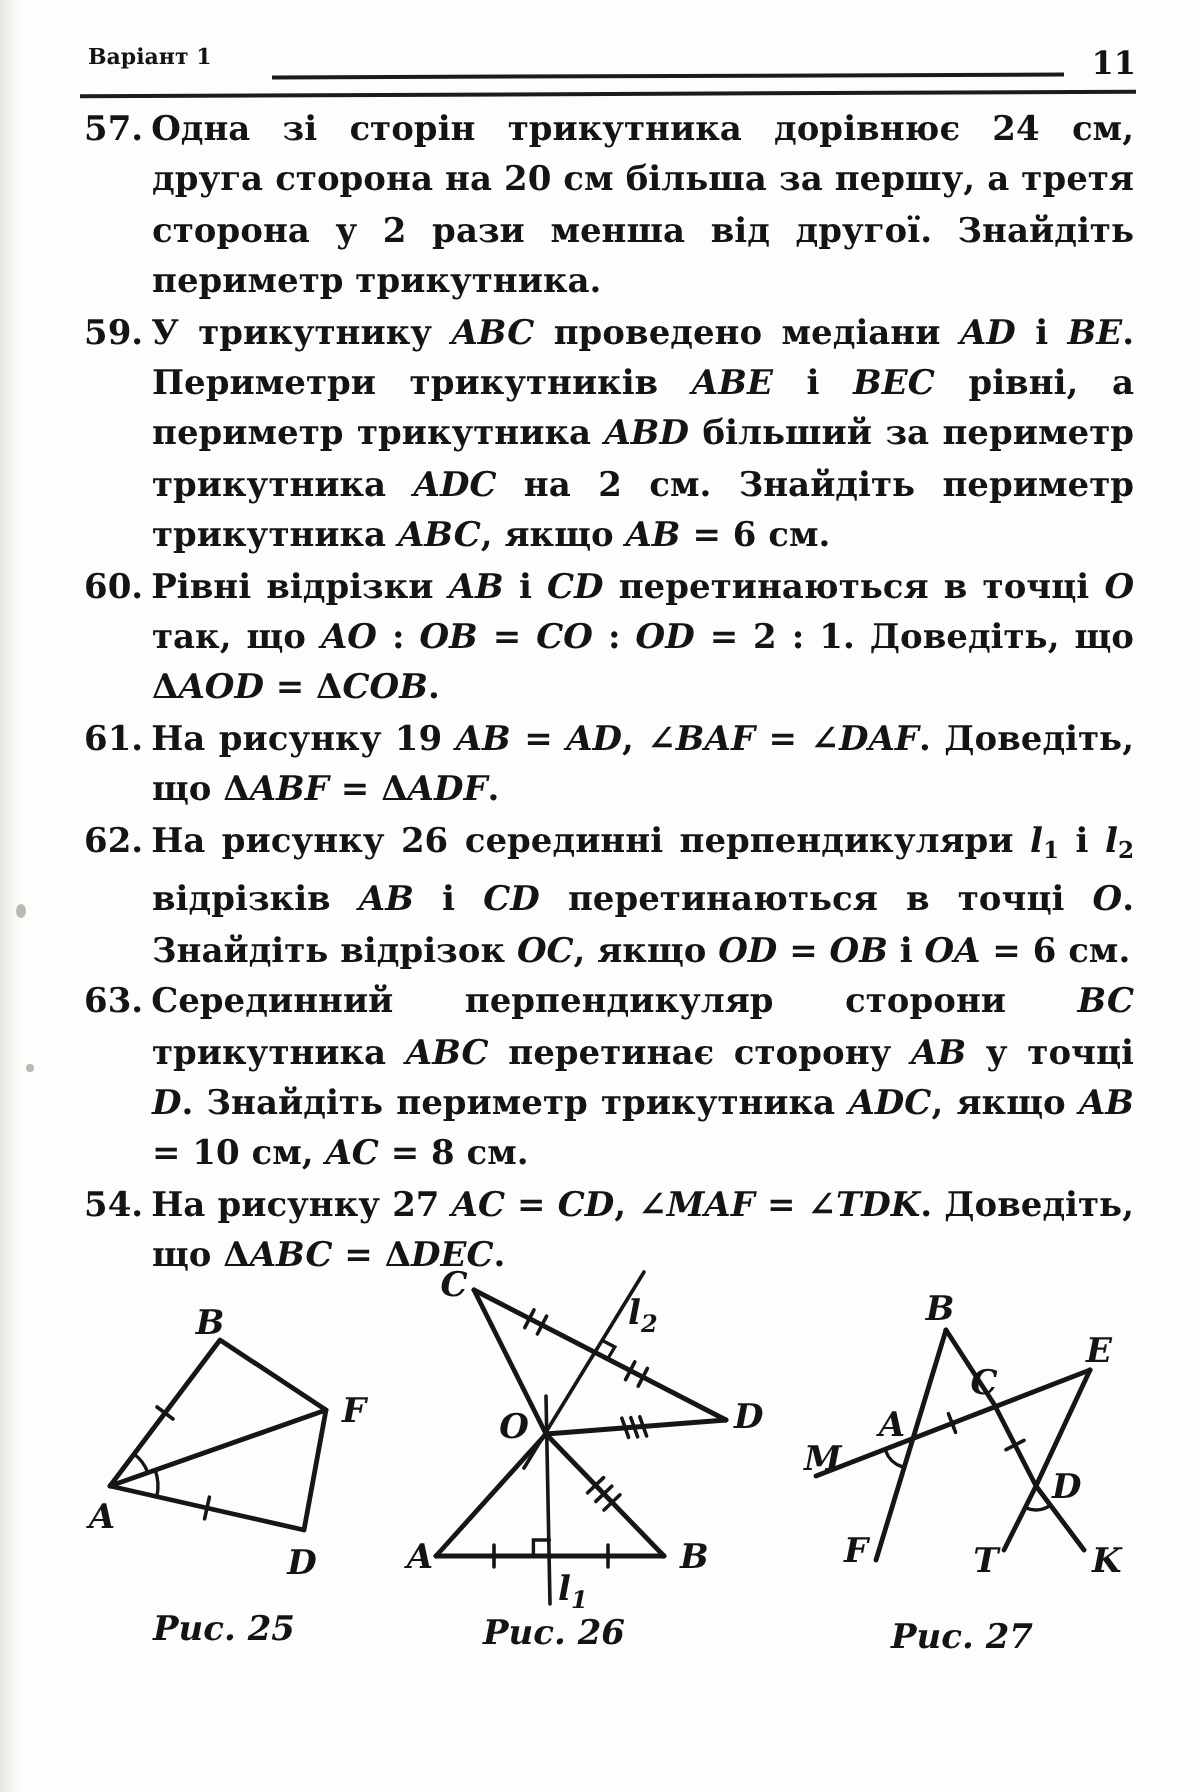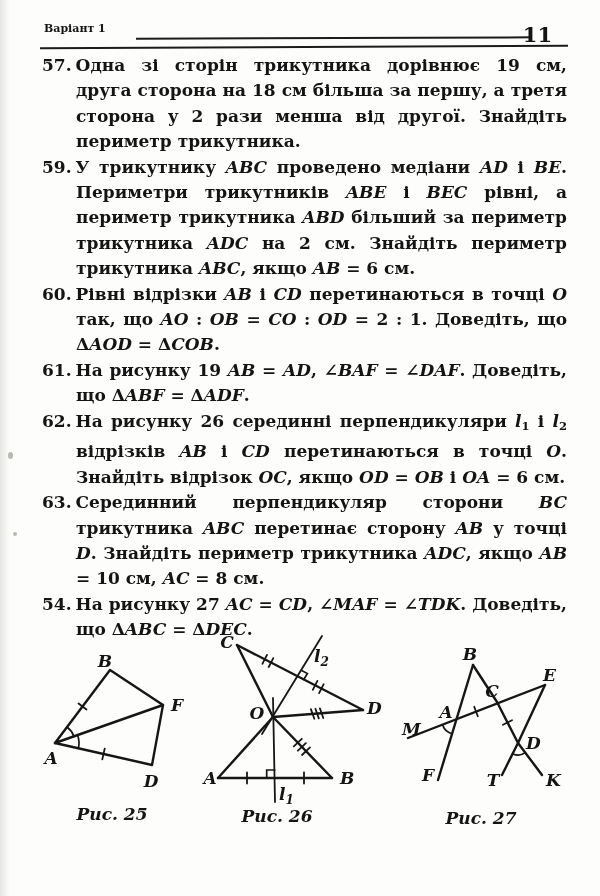--- a/index.html
+++ b/index.html
@@ -13,22 +13,22 @@
     position:absolute; left:0; top:0; bottom:0; width:10px;
     background:linear-gradient(to right, rgba(160,160,155,0.25), rgba(160,160,155,0));
   }
   .speck { position:absolute; background:#b9b9b4; border-radius:50%; }
   
   .hdr-variant {
     position:absolute; left:44px; top:22px;
     font-weight:bold; font-size:11px;
   }
   .hdr-page {
-    position:absolute; right:48px; top:22px;
-    font-weight:bold; font-size:21px;
+    position:absolute; right:32px; top:22px;
+    font-weight:bold; font-size:16px;
   }
   .hdr-rule-mid {
     position:absolute; left:136px; top:37px; width:396px; height:2px; background:#1c1c1c;
     transform:rotate(-0.2deg);
   }
   .hdr-rule-full {
     position:absolute; left:40px; top:46px; width:528px; height:2px; background:#1c1c1c;
     transform:rotate(-0.25deg);
   }
   
@@ -63,21 +63,21 @@
 <div class="scan-edge"></div>
 <div class="speck" style="left:8px; top:452px; width:5px; height:7px;"></div>
 <div class="speck" style="left:13px; top:532px; width:4px; height:4px;"></div>
 
 <div class="hdr-variant">Варіант 1</div>
 <div class="hdr-rule-mid"></div>
 <div class="hdr-page">11</div>
 <div class="hdr-rule-full"></div>
 
 <div class="problems">
-  <p class="problem"><span class="num">57.</span><span><span>Одна зі сторін трикутника дорівнює 19 см, друга сторона на 18 см більша за першу, а третя сторона у 2 рази менша від другої. Знайдіть периметр трикутника.</span></span></p>
+  <p class="problem"><span class="num">57.</span><span><span>Одна зі сторін трикутника дорівнює 24 см, друга сторона на 20 см більша за першу, а третя сторона у 2 рази менша від другої. Знайдіть периметр трикутника.</span></span></p>
   <p class="problem"><span class="num">59.</span><span><span>У трикутнику </span><span class="it">ABC</span><span> проведено медіани </span><span class="it">AD</span><span> і </span><span class="it">BE</span><span>. Периметри трикутників </span><span class="it">ABE</span><span> і </span><span class="it">BEC</span><span> рівні, а периметр трикутника </span><span class="it">ABD</span><span> більший за периметр трикутника </span><span class="it">ADC</span><span> на 2 см. Знайдіть периметр трикутника </span><span class="it">ABC</span><span>, якщо </span><span class="it">AB</span><span> = 6 см.</span></span></p>
   <p class="problem"><span class="num">60.</span><span><span>Рівні відрізки </span><span class="it">AB</span><span> і </span><span class="it">CD</span><span> перетинаються в точці </span><span class="it">O</span><span> так, що </span><span class="it">AO</span><span> : </span><span class="it">OB</span><span> = </span><span class="it">CO</span><span> : </span><span class="it">OD</span><span> = 2 : 1. Доведіть, що Δ</span><span class="it">AOD</span><span> = Δ</span><span class="it">COB</span><span>.</span></span></p>
   <p class="problem"><span class="num">61.</span><span><span>На рисунку 19  </span><span class="it">AB</span><span> = </span><span class="it">AD</span><span>, ∠</span><span class="it">BAF</span><span> = ∠</span><span class="it">DAF</span><span>. Доведіть, що Δ</span><span class="it">ABF</span><span> = Δ</span><span class="it">ADF</span><span>.</span></span></p>
   <p class="problem"><span class="num">62.</span><span><span>На рисунку 26 серединні перпендикуляри </span><span class="it">l</span><span class="sub">1</span><span> і </span><span class="it">l</span><span class="sub">2</span><span> відрізків </span><span class="it">AB</span><span> і </span><span class="it">CD</span><span> перетинаються в точці </span><span class="it">O</span><span>. Знайдіть відрізок </span><span class="it">OC</span><span>, якщо </span><span class="it">OD</span><span> = </span><span class="it">OB</span><span> і </span><span class="it">OA</span><span> = 6 см.</span></span></p>
   <p class="problem"><span class="num">63.</span><span><span>Серединний перпендикуляр сторони </span><span class="it">BC</span><span> трикутника </span><span class="it">ABC</span><span> перетинає сторону </span><span class="it">AB</span><span> у точці </span><span class="it">D</span><span>. Знайдіть периметр трикутника </span><span class="it">ADC</span><span>, якщо </span><span class="it">AB</span><span> = 10 см, </span><span class="it">AC</span><span> = 8 см.</span></span></p>
   <p class="problem"><span class="num">54.</span><span><span>На рисунку 27  </span><span class="it">AC</span><span> = </span><span class="it">CD</span><span>,  ∠</span><span class="it">MAF</span><span> = ∠</span><span class="it">TDK</span><span>. Доведіть, що Δ</span><span class="it">ABC</span><span> = Δ</span><span class="it">DEC</span><span>.</span></span></p>
 </div>
 
 <svg class="fig" style="left:40px; top:645px;" width="160" height="182" viewBox="0 0 160 182">
   <path class="stroke" d="M 15,98 L 70,25 L 123,60 L 15,98"></path>

